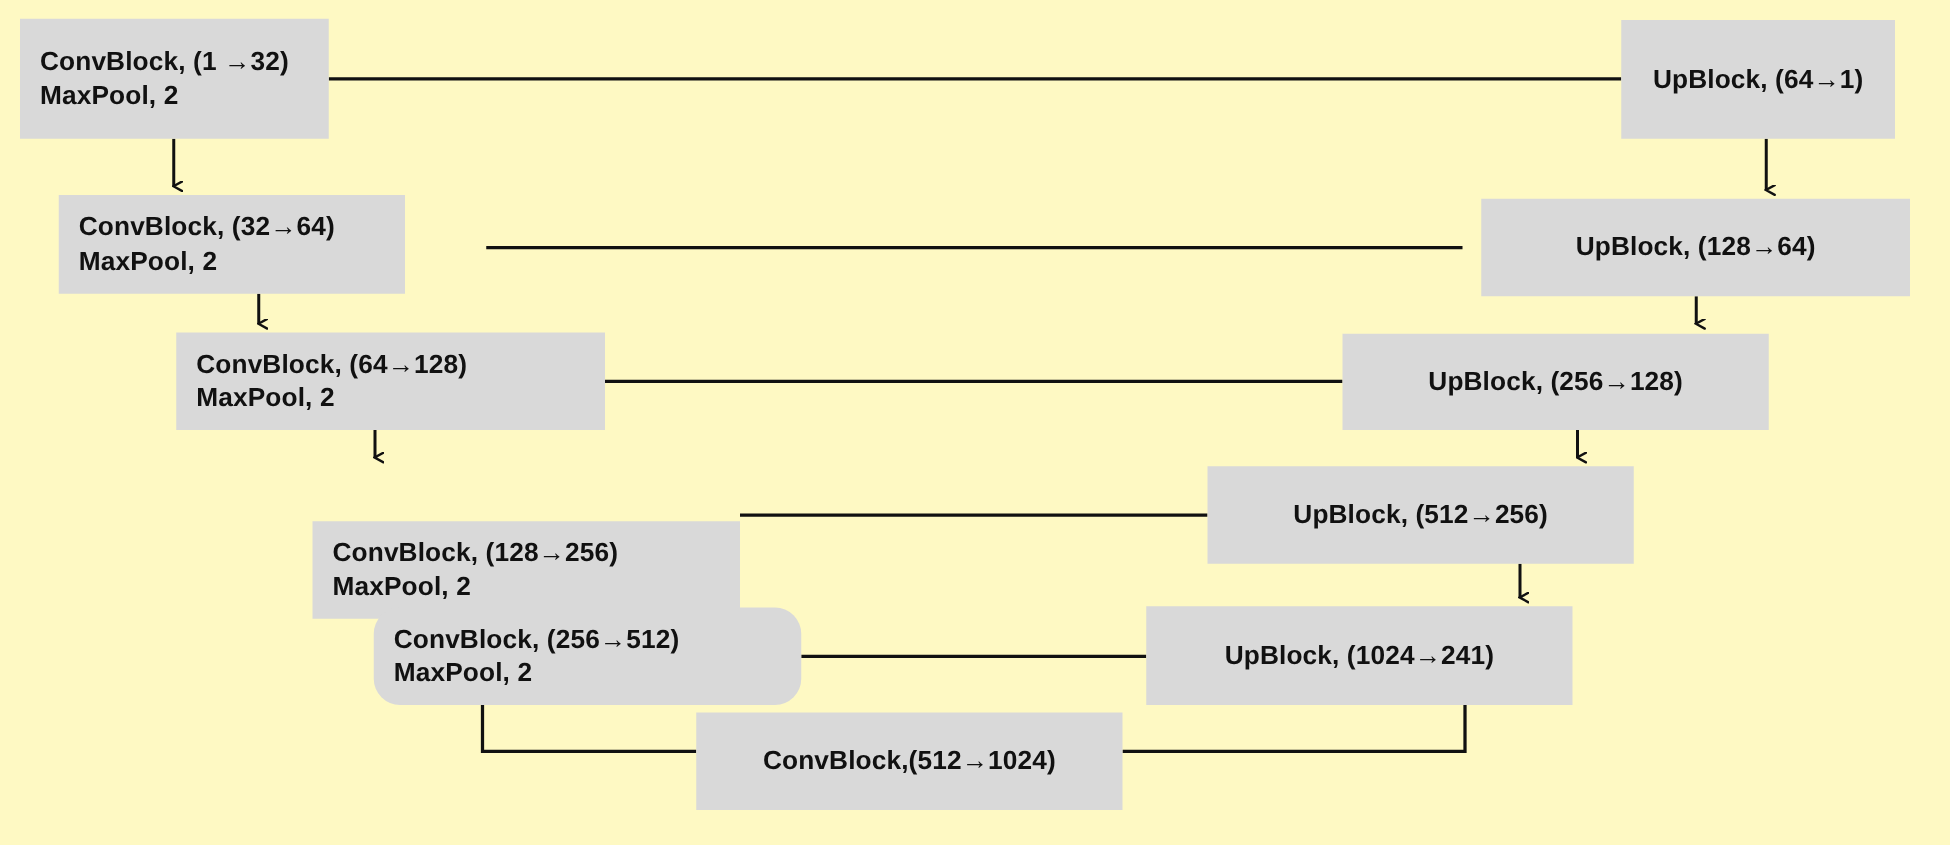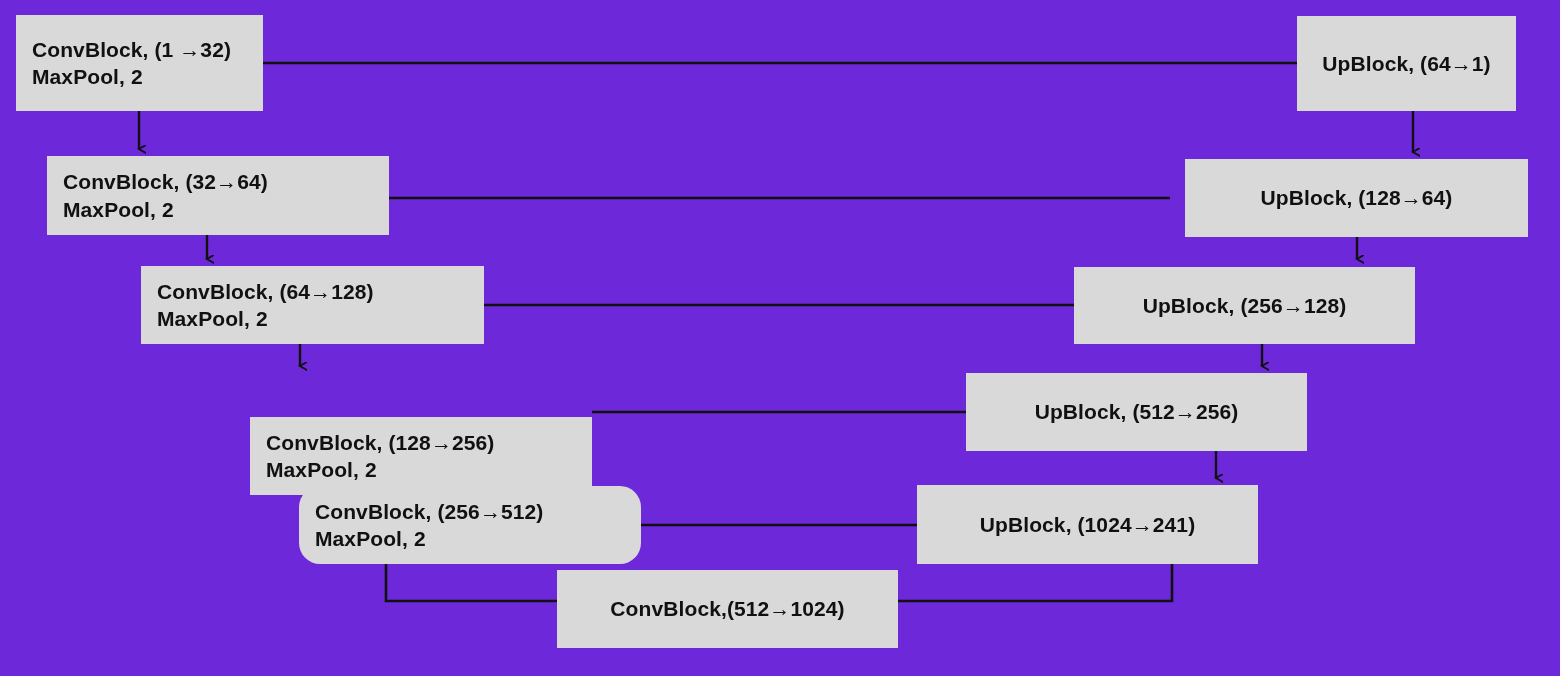--- a/index.html
+++ b/index.html
@@ -7,21 +7,21 @@
     padding: 0;
     background: #ffffff;
   }
   body {
     font-family: "Liberation Sans", sans-serif;
   }
   #diagram-root {
     position: relative;
     width: 1560px;
     height: 676px;
-    background: #6d28d9;
+    background: #fef9c3;
     overflow: hidden;
   }
   #edge-layer {
     position: absolute;
     left: 0;
     top: 0;
     width: 1560px;
     height: 676px;
   }
   .node {
@@ -82,21 +82,21 @@
     <line x1="1262" y1="344" x2="1262" y2="366" stroke="#111111" stroke-width="2.4" marker-end="url(#arrowhead)"></line>
     <line x1="1357" y1="237" x2="1357" y2="259" stroke="#111111" stroke-width="2.4" marker-end="url(#arrowhead)"></line>
     <line x1="1413" y1="111" x2="1413" y2="152" stroke="#111111" stroke-width="2.4" marker-end="url(#arrowhead)"></line>
   </svg>
 
   <div class="node left-align" style="left:16px; top:15px; width:247px; height:96px;">
     <div class="node-line">ConvBlock, (1 →32)</div>
     <div class="node-line">MaxPool, 2</div>
   </div>
 
-  <div class="node left-align" style="left:47px; top:156px; width:342px; height:79px;text-align:right;">
+  <div class="node left-align" style="left:47px; top:156px; width:277px; height:79px;text-align:right;">
     <div class="node-line">ConvBlock, (32→​64)</div>
     <div class="node-line">MaxPool, 2</div>
   </div>
 
   <div class="node left-align" style="left:141px; top:266px; width:343px; height:78px;">
     <div class="node-line">ConvBlock, (64→128)</div>
     <div class="node-line">MaxPool, 2</div>
   </div>
 
   <div class="node left-align" style="left:250px; top:373px; width:342px; height:78px;margin-top:44px;">

